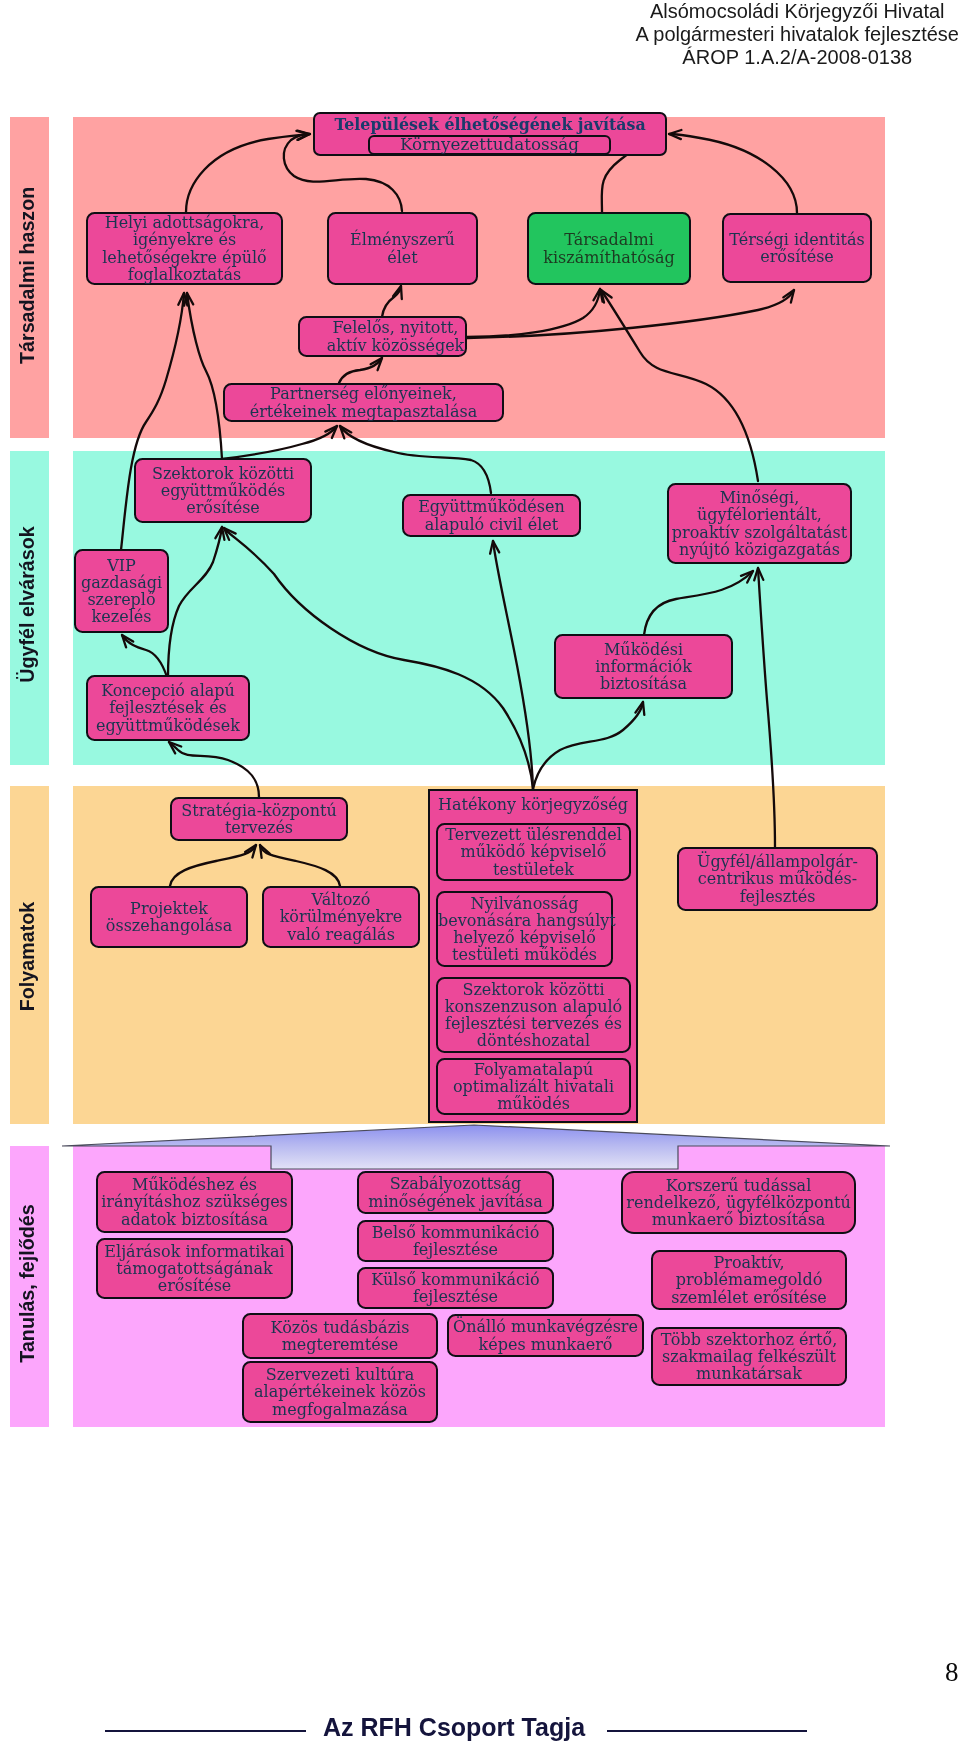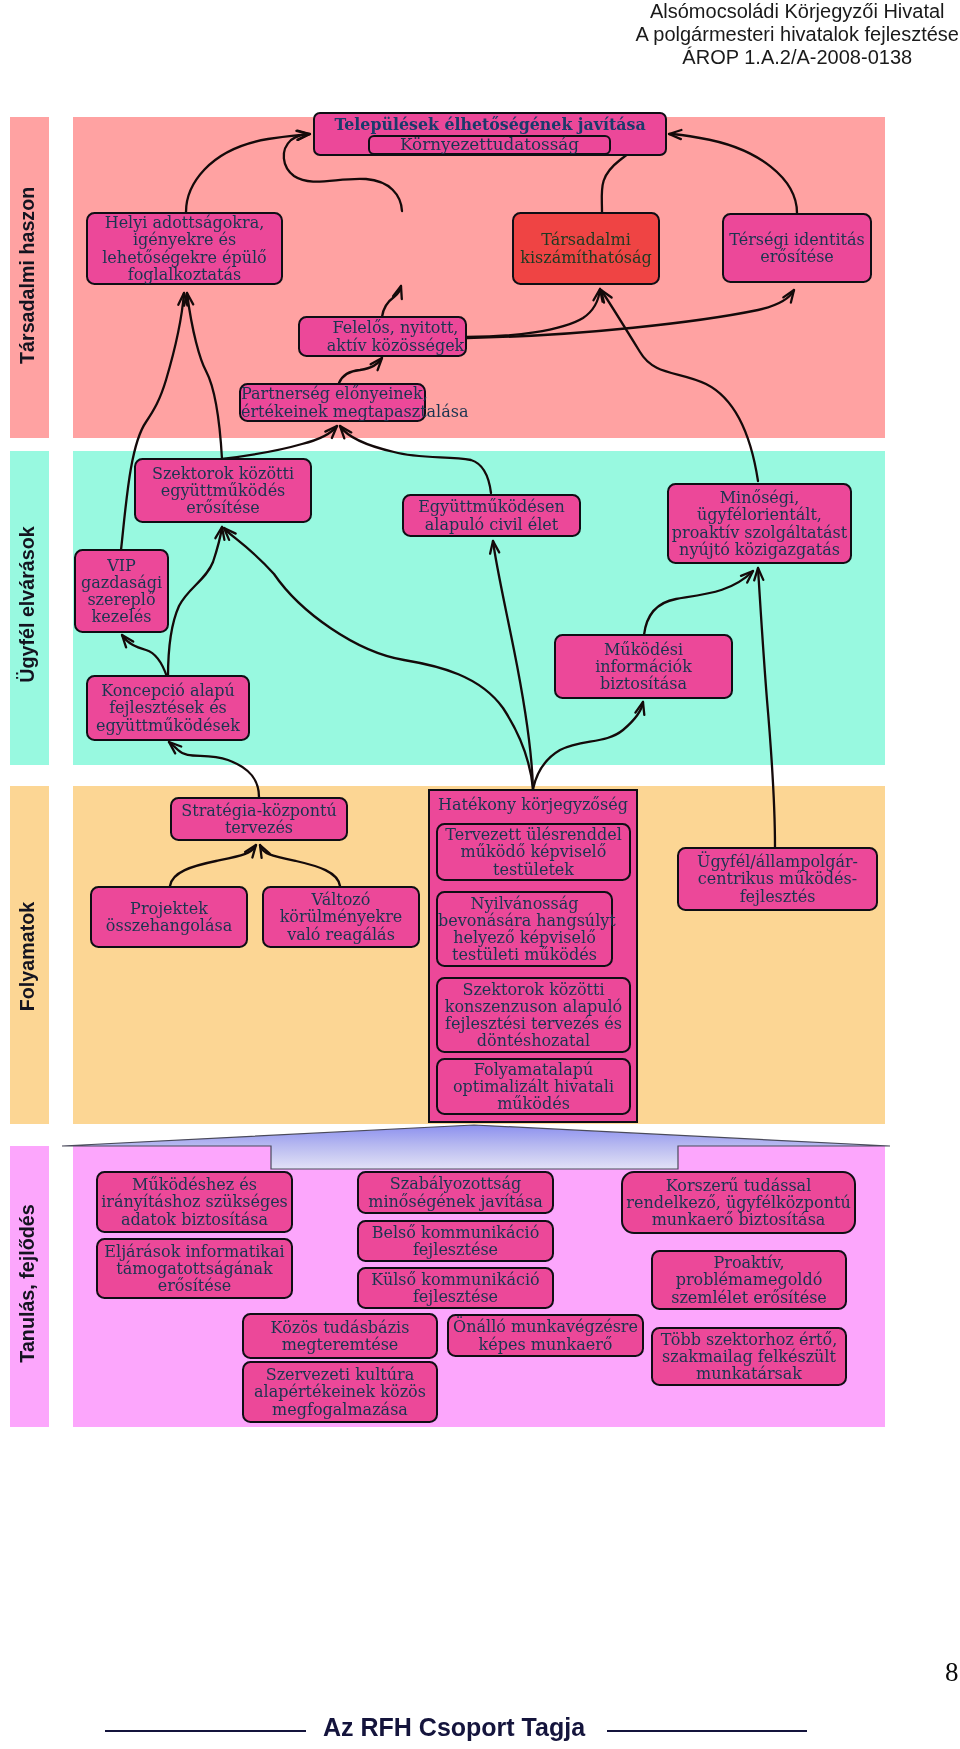--- a/index.html
+++ b/index.html
@@ -158,30 +158,33 @@
   <div class="bx" style="left:313px;top:112px;width:354px;height:44px;border-radius:7px;align-items:flex-start;">
     <span style="margin-top:2px;font-family:'DejaVu Serif',serif;font-weight:bold;font-size:15.8px;color:#1b3a6b;letter-spacing:0px;">Települések élhetőségének javítása</span>
   </div>
   <div class="bx" style="left:368px;top:135px;width:243px;height:20px;border-radius:6px;overflow:visible;align-items:flex-end;">
     <span style="font-size:16.8px;line-height:18px;">Környezettudatosság</span>
   </div>
 
   <div class="bx" style="left:86px;top:212px;width:197px;height:73px;align-items:flex-end;">
     <span>Helyi adottságokra,<br>igényekre és<br>lehetőségekre épülő<br>foglalkoztatás</span>
     </div>
-  <div class="bx" style="left:512px;top:212px;width:148px;height:73px;background:#ef4444;">
+  <div class="bx" style="left:327px;top:212px;width:151px;height:73px;">
+    <span>Élményszerű<br>élet</span>
+    </div>
+  <div class="bx" style="left:527px;top:212px;width:164px;height:73px;background:#22c55e;">
     <span style="color:#1d3a21;">Társadalmi<br>kiszámíthatóság</span>
     </div>
   <div class="bx" style="left:722px;top:213px;width:150px;height:70px;">
     <span>Térségi identitás<br>erősítése</span>
     </div>
   <div class="bx" style="left:298px;top:316px;width:169px;height:41px;padding-left:26px;">
     <span>Felelős, nyitott,<br>aktív közösségek</span>
     </div>
-  <div class="bx" style="left:223px;top:383px;width:187px;height:39px;margin-left:16px;">
+  <div class="bx" style="left:223px;top:383px;width:281px;height:39px;">
     <span>Partnerség előnyeinek,<br>értékeinek megtapasztalása</span>
     </div>
 
   <div class="bx" style="left:134px;top:458px;width:178px;height:65px;">
     <span>Szektorok közötti<br>együttműködés<br>erősítése</span>
     </div>
   <div class="bx" style="left:74px;top:549px;width:95px;height:84px;">
     <span>VIP<br>gazdasági<br>szereplő<br>kezelés</span>
     </div>
   <div class="bx" style="left:86px;top:675px;width:164px;height:66px;">

